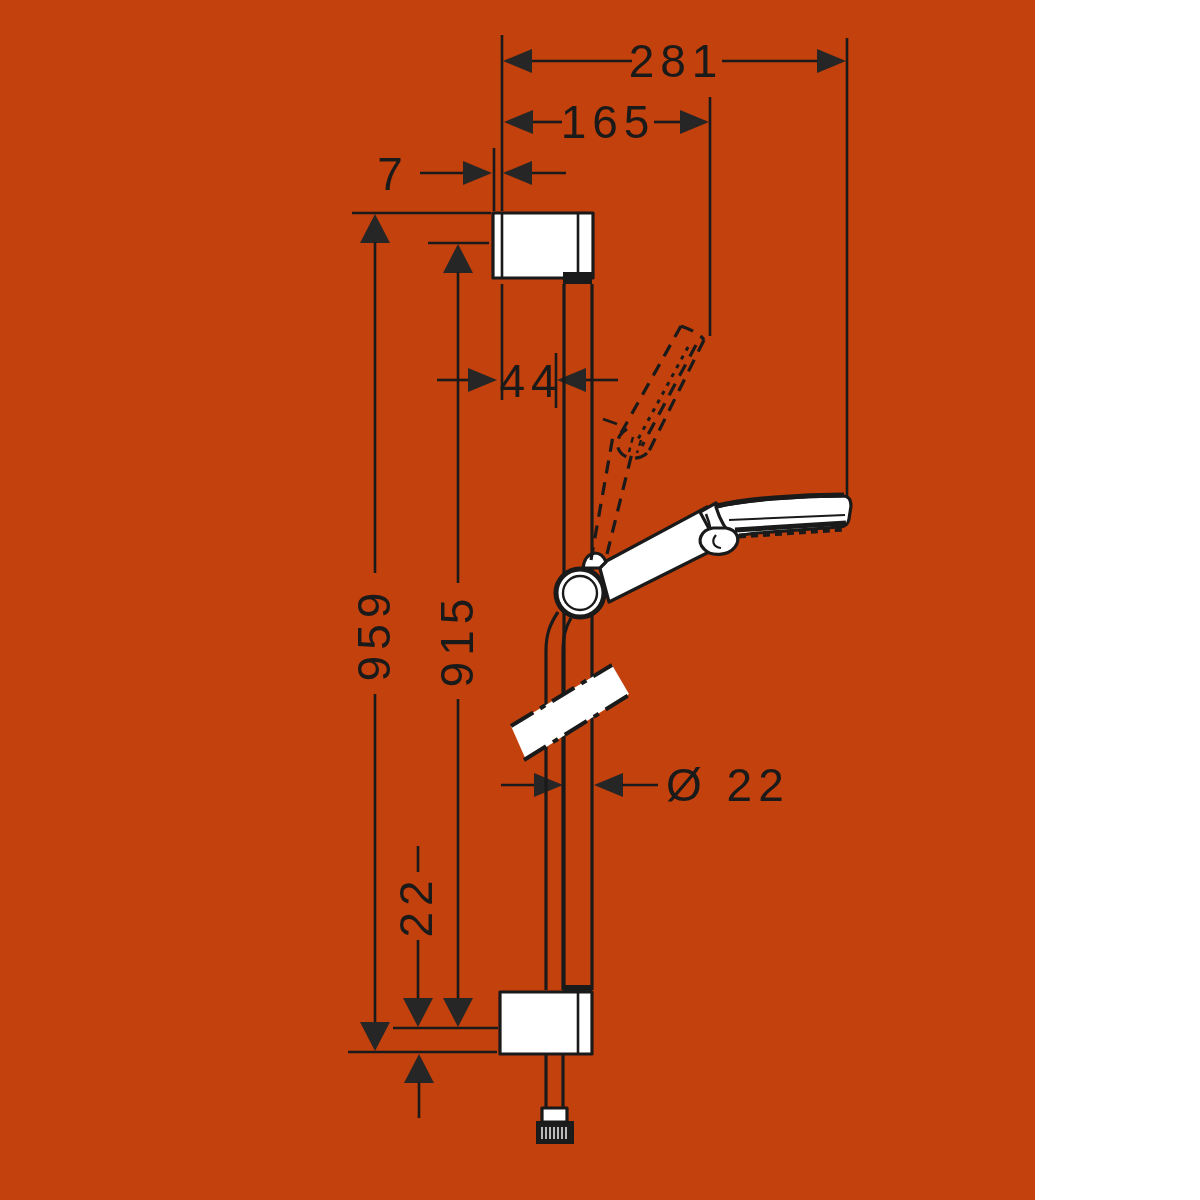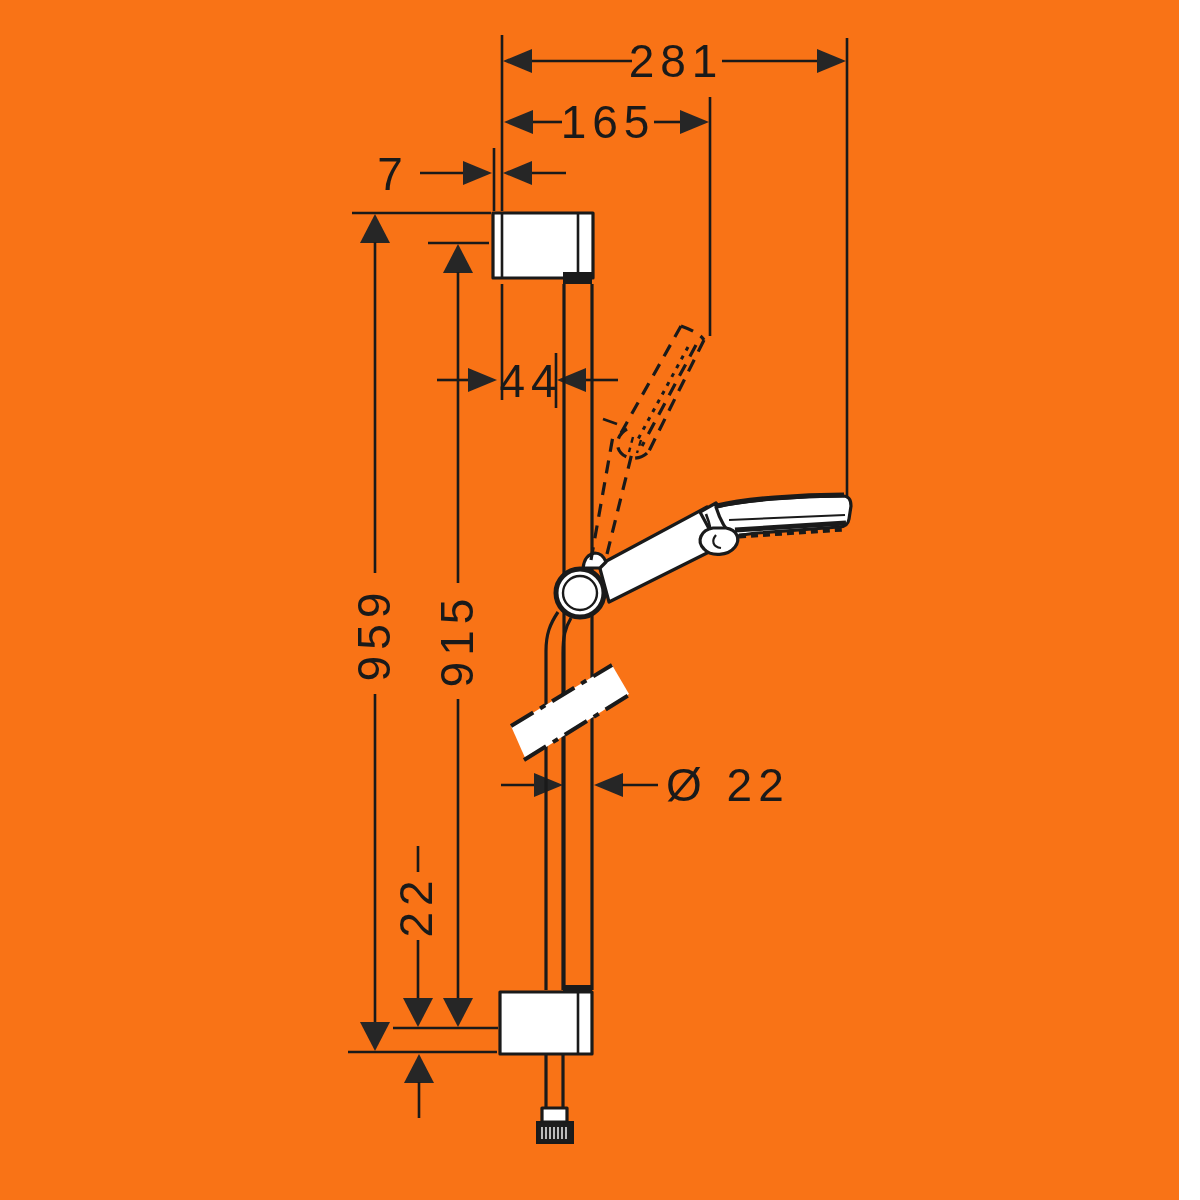--- a/index.html
+++ b/index.html
@@ -1,16 +1,16 @@
 <!DOCTYPE html>
 <html><head>
 <meta charset="utf-8">
 <style>
   html,body{margin:0;padding:0;background:#ffffff;}
-  .stage{width:1179px;height:1200px;position:relative;background:#f97316;overflow:hidden;}
+  .stage{width:1035px;height:1200px;position:relative;background:#c2410c;overflow:hidden;}
   svg{display:block;}
   text{font-family:"Liberation Sans","DejaVu Sans",sans-serif;
        font-size:46px;letter-spacing:6px;fill:#1a1a1a;}
   .ln{stroke:#1a1a1a;stroke-width:2.6;fill:none;stroke-linecap:butt;}
   .ln2{stroke:#1a1a1a;stroke-width:3.2;fill:none;}
   .part{stroke:#1a1a1a;stroke-width:3.2;fill:#ffffff;stroke-linejoin:round;}
   .arrow{fill:#262626;stroke:none;}
   .dash{stroke:#1a1a1a;stroke-width:3.2;fill:none;stroke-dasharray:13 9;}
 </style>
 </head>

